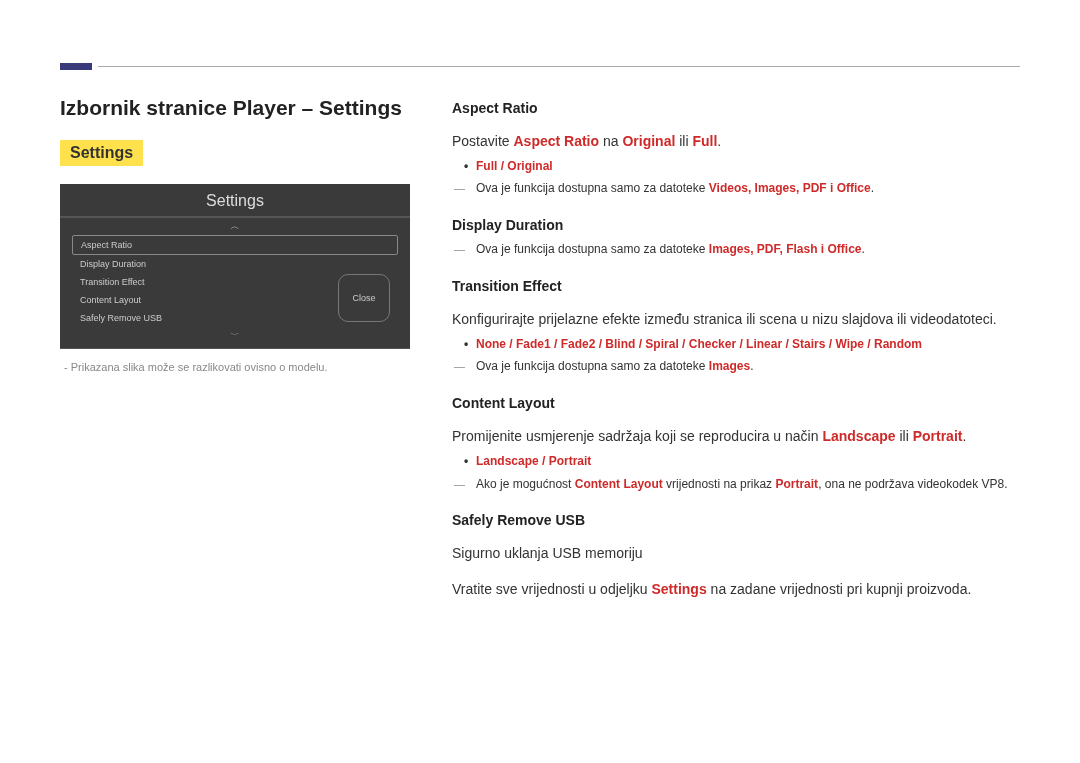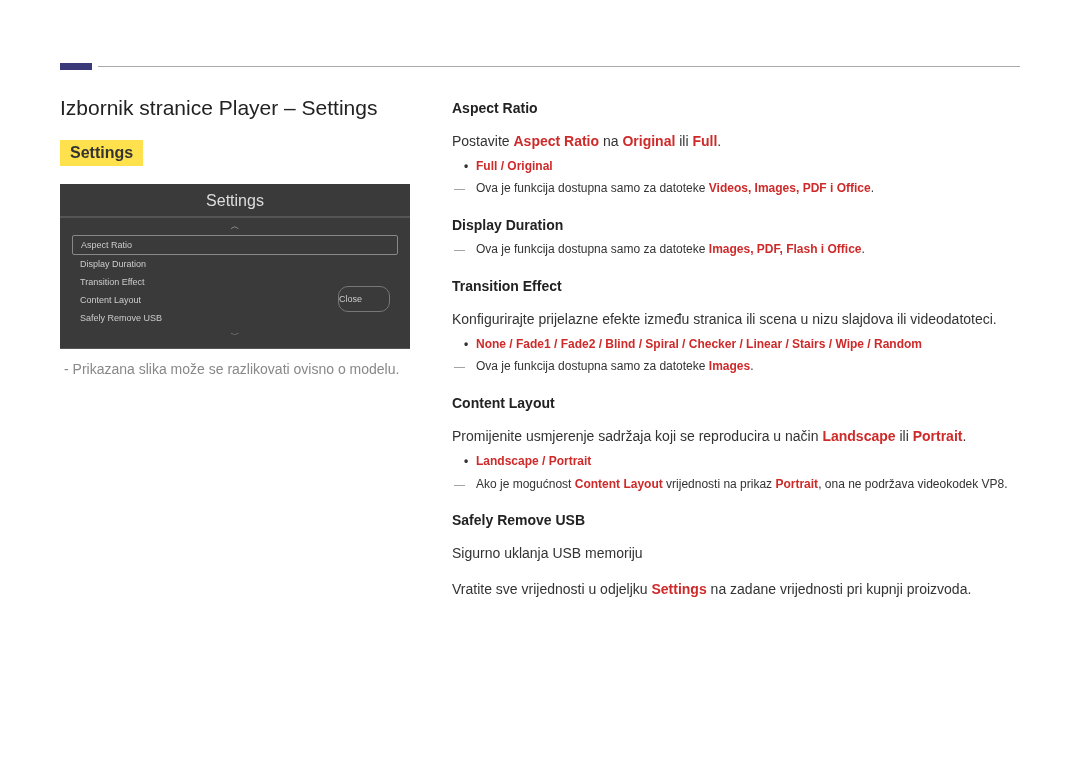--- a/index.html
+++ b/index.html
@@ -38,21 +38,21 @@
   .left-col {
     width: 380px;
     flex-shrink: 0;
   }
   .right-col {
     flex: 1;
     padding-left: 12px;
   }
   .main-title {
     font-size: 21px;
-    font-weight: normal;
+    font-weight: bold;
     color: #222;
     margin-bottom: 20px;
   }
   .sub-title {
     display: inline-block;
     background: #ffe14d;
     color: #333;
     font-weight: bold;
     font-size: 16px;
     padding: 4px 10px;
@@ -100,32 +100,32 @@
     font-size: 9px;
     color: #ccc;
   }
   .panel-row.selected {
     border: 1px solid #888;
     border-radius: 2px;
   }
   .panel-close {
     position: absolute;
     right: 20px;
-    top: 68px;
+    top: 56px;
     width: 52px;
-    text-align: left;
+    text-align: center;
     font-size: 9px;
     color: #ccc;
     border: 1px solid #777;
     border-radius: 10px;
-    padding: 7px 0;
+    padding: 18px 0;
     background: #3a3a3a;
   }
   .panel-note {
-    font-size: 14px;
+    font-size: 11px;
     color: #888;
     margin-top: 12px;
     text-indent: -8px;
     padding-left: 12px;
   }
   
   .section-heading {
     font-size: 14px;
     font-weight: bold;
     color: #222;

